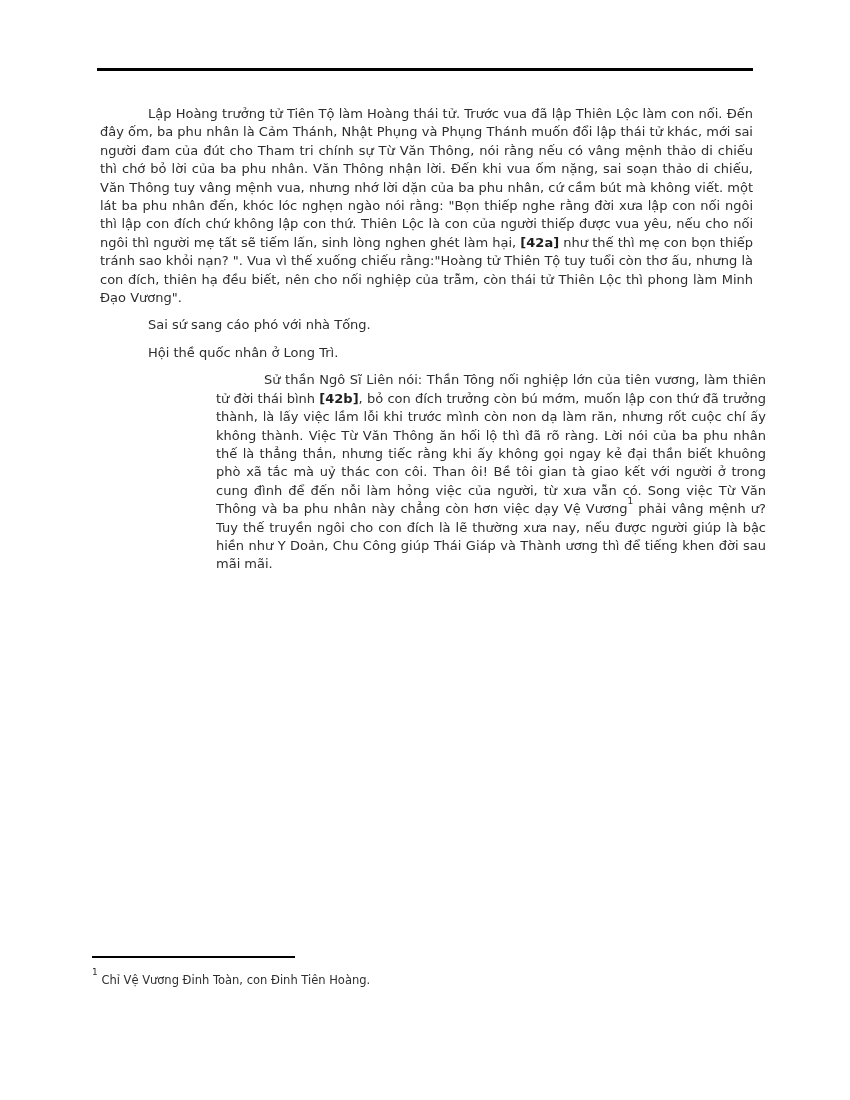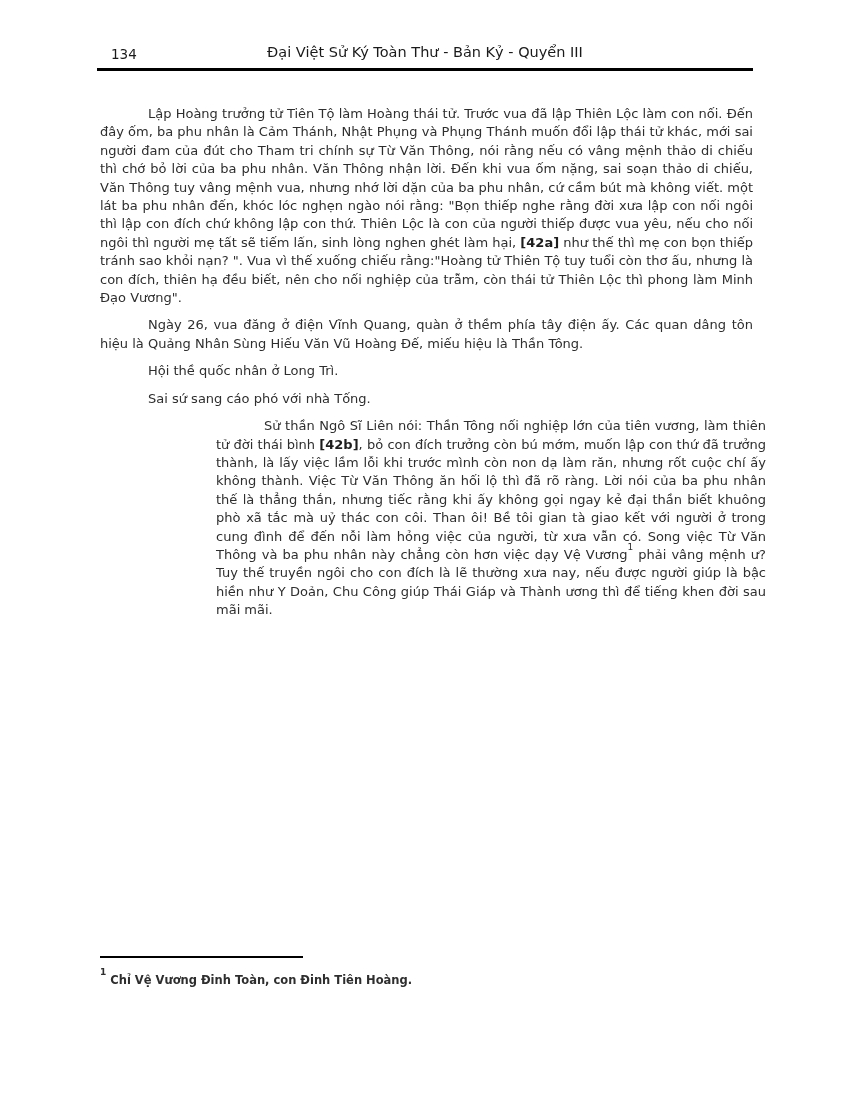--- a/index.html
+++ b/index.html
@@ -71,55 +71,49 @@
   }
   .page-body sup, .footnote sup {
     font-size: 9px;
     line-height: 0;
     position: relative;
     top: -4px;
   }
   
   .footnote-area {
     position: absolute;
-    left: 100px;
+    left: 92px;
     top: 956px;
     width: 653px;
-    font-weight: bold;
   }
   .footnote-rule {
     width: 203px;
     height: 2px;
     background: #000000;
     margin-bottom: 15px;
   }
   .footnote {
     margin: 0;
     font-size: 11.5px;
     line-height: 15px;
     color: #2e2e2e;
   }
 </style>
 </head>
 <body>
 
 <div class="page">
 
-  <header class="page-header">
-    <span class="page-number">134</span>
-    <span class="header-title">Đại Việt Sử Ký Toàn Thư - Bản Kỷ - Quyển III</span>
-  </header>
 
   <div class="header-rule"></div>
 
   <main class="page-body" id="paragraphs">
       <p class="body"><span>Lập Hoàng trưởng tử Tiên Tộ làm Hoàng thái tử. Trước vua đã lập Thiên Lộc làm con nối. Đến đây ốm, ba phu nhân là Cảm Thánh, Nhật Phụng và Phụng Thánh muốn đổi lập thái tử khác, mới sai người đam của đút cho Tham tri chính sự Từ Văn Thông, nói rằng nếu có vâng mệnh thảo di chiếu thì chớ bỏ lời của ba phu nhân. Văn Thông nhận lời. Đến khi vua ốm nặng, sai soạn thảo di chiếu, Văn Thông tuy vâng mệnh vua, nhưng nhớ lời dặn của ba phu nhân, cứ cầm bút mà không viết. một lát ba phu nhân đến, khóc lóc nghẹn ngào nói rằng: "Bọn thiếp nghe rằng đời xưa lập con nối ngôi thì lập con đích chứ không lập con thứ. Thiên Lộc là con của người thiếp được vua yêu, nếu cho nối ngôi thì người mẹ tất sẽ tiếm lấn, sinh lòng nghen ghét làm hại, </span><span class="b">[42a]</span><span> như thế thì mẹ con bọn thiếp tránh sao khỏi nạn? ". Vua vì thế xuống chiếu rằng:"Hoàng tử Thiên Tộ tuy tuổi còn thơ ấu, nhưng là con đích, thiên hạ đều biết, nên cho nối nghiệp của trẫm, còn thái tử Thiên Lộc thì phong làm Minh Đạo Vương".</span></p>
-      <p class="body"><span>Ngày 26, vua đăng ở điện Vĩnh Quang, quàn ở thềm phía tây điện ấy. Các quan dâng tôn hiệu là Quảng Nhân Sùng Hiếu Văn Vũ Hoàng Đế, miếu hiệu là Thần Tông.</span></p>
+      <p class="body"><span>Sai sứ sang cáo phó với nhà Tống.</span></p>
       <p class="body"><span>Hội thề quốc nhân ở Long Trì.</span></p>
-      <p class="body"><span>Sai sứ sang cáo phó với nhà Tống.</span></p>
       <p class="quote"><span>Sử thần Ngô Sĩ Liên nói: Thần Tông nối nghiệp lớn của tiên vương, làm thiên tử đời thái bình </span><span class="b">[42b]</span><span>, bỏ con đích trưởng còn bú mớm, muốn lập con thứ đã trưởng thành, là lấy việc lầm lỗi khi trước mình còn non dạ làm răn, nhưng rốt cuộc chí ấy không thành. Việc Từ Văn Thông ăn hối lộ thì đã rõ ràng. Lời nói của ba phu nhân thế là thẳng thắn, nhưng tiếc rằng khi ấy không gọi ngay kẻ đại thần biết khuông phò xã tắc mà uỷ thác con côi. Than ôi! Bề tôi gian tà giao kết với người ở trong cung đình để đến nỗi làm hỏng việc của người, từ xưa vẫn có. Song việc Từ Văn Thông và ba phu nhân này chẳng còn hơn việc dạy Vệ Vương</span><sup>1</sup><span> phải vâng mệnh ư? Tuy thế truyền ngôi cho con đích là lẽ thường xưa nay, nếu được người giúp là bậc hiền như Y Doản, Chu Công giúp Thái Giáp và Thành ương thì để tiếng khen đời sau mãi mãi.</span></p>
     </main>
 
   <div class="footnote-area">
     <div class="footnote-rule"></div>
     <p class="footnote"><sup>1</sup><span> Chỉ Vệ Vương Đinh Toàn, con Đinh Tiên Hoàng.</span></p>
   </div>
 
 </div>
 

